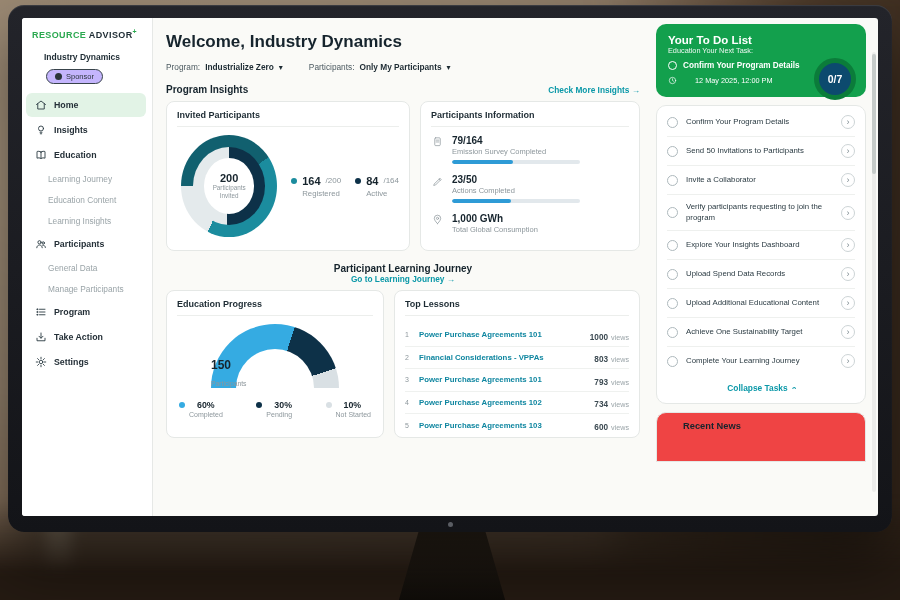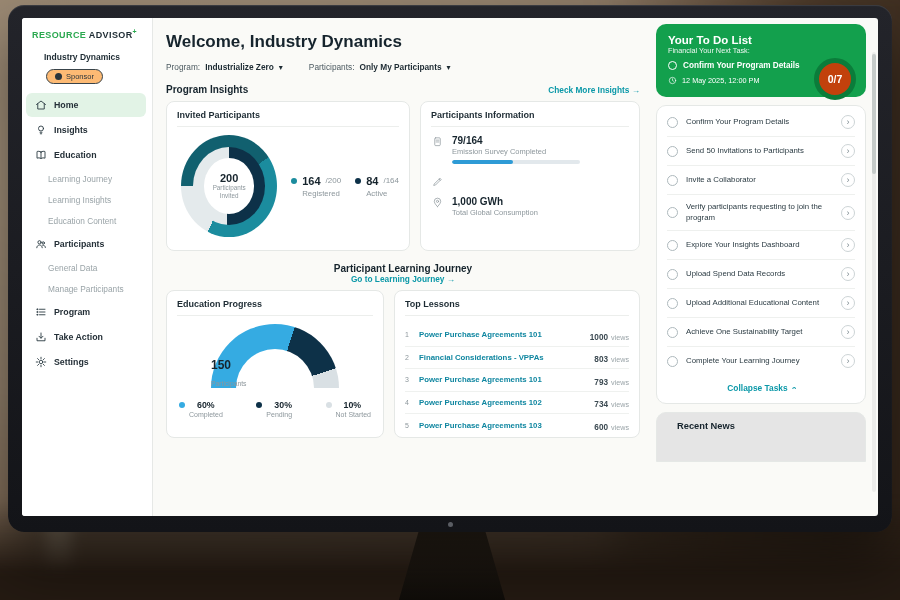--- a/index.html
+++ b/index.html
@@ -16,21 +16,21 @@
   .stand-neck { position:absolute; left:398px; top:528px; width:108px; height:75px; clip-path:polygon(20% 0, 80% 0, 100% 100%, 0 100%); background:linear-gradient(180deg,#2a2219,#0e0b08); }
   .monitor { position:absolute; left:8px; top:5px; width:884px; height:527px; background:linear-gradient(180deg,#23242a,#131418); border-radius:16px; box-shadow:0 30px 60px rgba(0,0,0,.5), inset 0 1px 1px rgba(255,255,255,.12); }
   .monitor-dot { position:absolute; left:50%; bottom:5px; width:5px; height:5px; margin-left:-2px; border-radius:50%; background:#5a5d63; }
   .screen { position:absolute; left:14px; top:13px; right:14px; bottom:16px; background:#fafaf7; border-radius:3px; overflow:hidden; display:flex; }
 
   
   .sidebar { width:131px; background:#fff; border-right:1px solid #e6e8e6; padding:10px 0 0; flex-shrink:0; }
   .logo { padding:0 0 10px 10px; font-size:9px; font-weight:bold; letter-spacing:.4px; }
   .logo .g { color:#2aa84f; } .logo .d { color:#1d2b33; } .logo sup { color:#2aa84f; font-size:7px; }
   .org { padding:2px 10px 4px 22px; font-size:8.5px; font-weight:bold; color:#1d2b33; }
-  .badge { margin:0 0 8px 24px; display:inline-flex; align-items:center; gap:4px; border:1px solid #38434a; border-radius:9px; padding:2px 8px; font-size:7.5px; color:#2a343b; background:#fdba74; cursor:pointer; }
+  .badge { margin:0 0 8px 24px; display:inline-flex; align-items:center; gap:4px; border:1px solid #38434a; border-radius:9px; padding:2px 8px; font-size:7.5px; color:#2a343b; background:#c4b5fd; cursor:pointer; }
   .badge-dot { width:7px; height:7px; border-radius:50%; background:#2a343b; }
   .nav-item { display:flex; align-items:center; gap:7px; height:24px; margin:1px 6px 1px 4px; padding-left:8px; border-radius:6px; font-size:8.8px; font-weight:bold; color:#253038; cursor:pointer; }
   .nav-item.active { background:#e2f3e6; }
   .nav-icon { width:13px; height:13px; display:flex; align-items:center; justify-content:center; }
   .nav-icon svg { width:12px; height:12px; stroke:#2a3a42; fill:none; stroke-width:1.8; stroke-linecap:round; stroke-linejoin:round; }
   .nav-sub { height:21px; display:flex; align-items:center; padding-left:26px; font-size:8.3px; color:#9aa4a8; cursor:pointer; }
 
   
   .main { flex:1; padding:8px 12px 0 13px; min-width:0; }
   .welcome { font-size:17px; font-weight:bold; color:#16242d; margin:6px 0 10px; }
@@ -95,33 +95,33 @@
   .l-views span { font-size:7.2px; color:#9aa4a8; margin-left:3px; }
 
   
   .rightpanel { width:226px; flex-shrink:0; padding:6px 12px 0 4px; }
   .todo-card { position:relative; background:#13a04d; border-radius:10px; padding:10px 12px 12px; color:#fff; }
   .todo-title { font-size:11.5px; font-weight:bold; margin-bottom:0; }
   .todo-sub { font-size:7.3px; opacity:.92; margin-bottom:6px; }
   .todo-next { display:flex; align-items:center; gap:6px; margin-bottom:6px; }
   .todo-next .circ { width:9px; height:9px; border:1.4px solid #fff; border-radius:50%; flex-shrink:0; }
   .todo-next span { font-size:8.2px; font-weight:bold; }
-  .todo-due { display:flex; align-items:center; gap:5px; font-size:7.3px; }
+  .todo-due { display:flex; align-items:center; gap:18px; font-size:7.3px; }
   .todo-due svg { width:9px; height:9px; stroke:#fff; fill:none; stroke-width:1.8; stroke-linecap:round; }
-  .todo-ring { position:absolute; right:10px; top:34px; width:42px; height:42px; border-radius:50%; border:5px solid #0b7c3a; display:flex; align-items:center; justify-content:center; font-size:10.5px; font-weight:bold; color:#fff; background:#c2410c; }
+  .todo-ring { position:absolute; right:10px; top:34px; width:42px; height:42px; border-radius:50%; border:5px solid #0b7c3a; display:flex; align-items:center; justify-content:center; font-size:10.5px; font-weight:bold; color:#fff; background:#0c4a6e; }
 
   .tasks-card { margin-top:8px; background:#fff; border:1px solid #e5e8e6; border-radius:10px; padding:2px 10px 4px; }
   .task-row { display:flex; align-items:center; padding:7px 0; border-top:1px solid #eef0ee; cursor:pointer; }
   .task-row:first-child { border-top:none; }
   .t-circ { width:11px; height:11px; border:1.4px solid #aeb9bd; border-radius:50%; flex-shrink:0; }
   .t-label { flex:1; margin:0 8px; max-width:152px; font-size:7.8px; color:#2a3a42; line-height:1.35; }
   .t-chev { width:14px; height:14px; border:1px solid #cdd4d6; border-radius:50%; display:flex; align-items:center; justify-content:center; font-size:9px; color:#7d8a90; flex-shrink:0; }
   .collapse-row { display:flex; align-items:center; justify-content:center; gap:4px; padding:8px 0 6px; color:#0a98a8; font-size:8.4px; font-weight:bold; cursor:pointer; }
   .chev-up { display:inline-block; transform:rotate(-90deg); font-size:9px; }
-  .news-card { margin-top:8px; background:#e5e5e5; border:1px solid #e5e8e6; border-radius:10px 10px 0 0; padding:8px 20px 30px; font-size:9.3px; font-weight:bold; color:#16242d; }
+  .news-card { margin-top:8px; background:#ef4444; border:1px solid #e5e8e6; border-radius:10px 10px 0 0; padding:8px 26px 30px; font-size:9.3px; font-weight:bold; color:#16242d; }
 
   
   .scrollbar { position:absolute; right:2px; top:34px; width:4px; height:440px; background:#ececea; border-radius:2px; }
   .scroll-thumb { position:absolute; top:2px; left:0; width:4px; height:120px; background:#c6cbc9; border-radius:2px; cursor:pointer; }
 </style>
 </head>
 <body>
 
 <div class="scene">
   <div class="bg-main"></div>
@@ -168,24 +168,24 @@
               <svg viewBox="0 0 24 24">
                 <path d="M12 6 C9.5 4.2 5.5 4.2 4 5.2 V18.4 C6 17.4 10 17.4 12 19.2 C14 17.4 18 17.4 20 18.4 V5.2 C18.5 4.2 14.5 4.2 12 6 Z M12 6 V19"></path>
               </svg>
             </span>
           <span>Education</span>
         </div>
         <div class="nav-sub">
             <span>Learning Journey</span>
           </div>
         <div class="nav-sub">
+            <span>Education Content</span>
+          </div>
+        <div class="nav-sub">
             <span>Learning Insights</span>
-          </div>
-        <div class="nav-sub">
-            <span>Education Content</span>
           </div>
         <div class="nav-item">
           <span class="nav-icon">
               <svg viewBox="0 0 24 24">
                 <circle cx="9" cy="8.5" r="3.2"></circle>
                 <circle cx="16.5" cy="10" r="2.4"></circle>
                 <path d="M3.5 19.5 C3.5 16 6.5 14 9 14 C11.5 14 14.5 16 14.5 19.5 M15.5 14.6 C18 14.2 20.8 15.8 20.8 19"></path>
               </svg>
             </span>
           <span>Participants</span>
@@ -297,20 +297,27 @@
                     <div class="bar-fill" style="width: 48%;"></div>
                   </div>
               </div>
             </div>
             <div class="stat">
               <span class="stat-icon">
                   <svg viewBox="0 0 24 24">
                     <path d="M5 19.5 L17.5 7 L20 9.5 L7.5 22 L4.5 22.5 Z M15.5 9 L18 11.5"></path>
                   </svg>
                 </span>
+              <div class="stat-main">
+                <b>23/50</b>
+                <span class="s-lab">Actions Completed</span>
+                <div class="bar">
+                    <div class="bar-fill" style="width: 46%;"></div>
+                  </div>
+              </div>
             </div>
             <div class="stat">
               <span class="stat-icon">
                   <svg viewBox="0 0 24 24">
                     <path d="M12 21 C12 21 5 14.5 5 9.5 A7 7 0 0 1 19 9.5 C19 14.5 12 21 12 21 Z"></path>
                     <circle cx="12" cy="9.5" r="2.4"></circle>
                   </svg>
                 </span>
               <div class="stat-main">
                 <b>1,000 GWh</b>
@@ -389,21 +396,21 @@
               <span class="l-title">Power Purchase Agreements 103</span>
               <span class="l-views"><b>600</b><span>views</span></span>
             </div>
           </div>
         </div>
       </main>
 
       <aside class="rightpanel">
         <div class="todo-card">
           <div class="todo-title">Your To Do List</div>
-          <div class="todo-sub">Financial Your Next Task:</div>
+          <div class="todo-sub">Education Your Next Task:</div>
           <div class="todo-next">
             <span class="circ"></span>
             <span>Confirm Your Program Details</span>
           </div>
           <div class="todo-due">
             <svg viewBox="0 0 24 24">
                 <circle cx="12" cy="12" r="8.5"></circle>
                 <path d="M12 7.5 V12 L15 14"></path>
               </svg>
             <span>12 May 2025, 12:00 PM</span>

